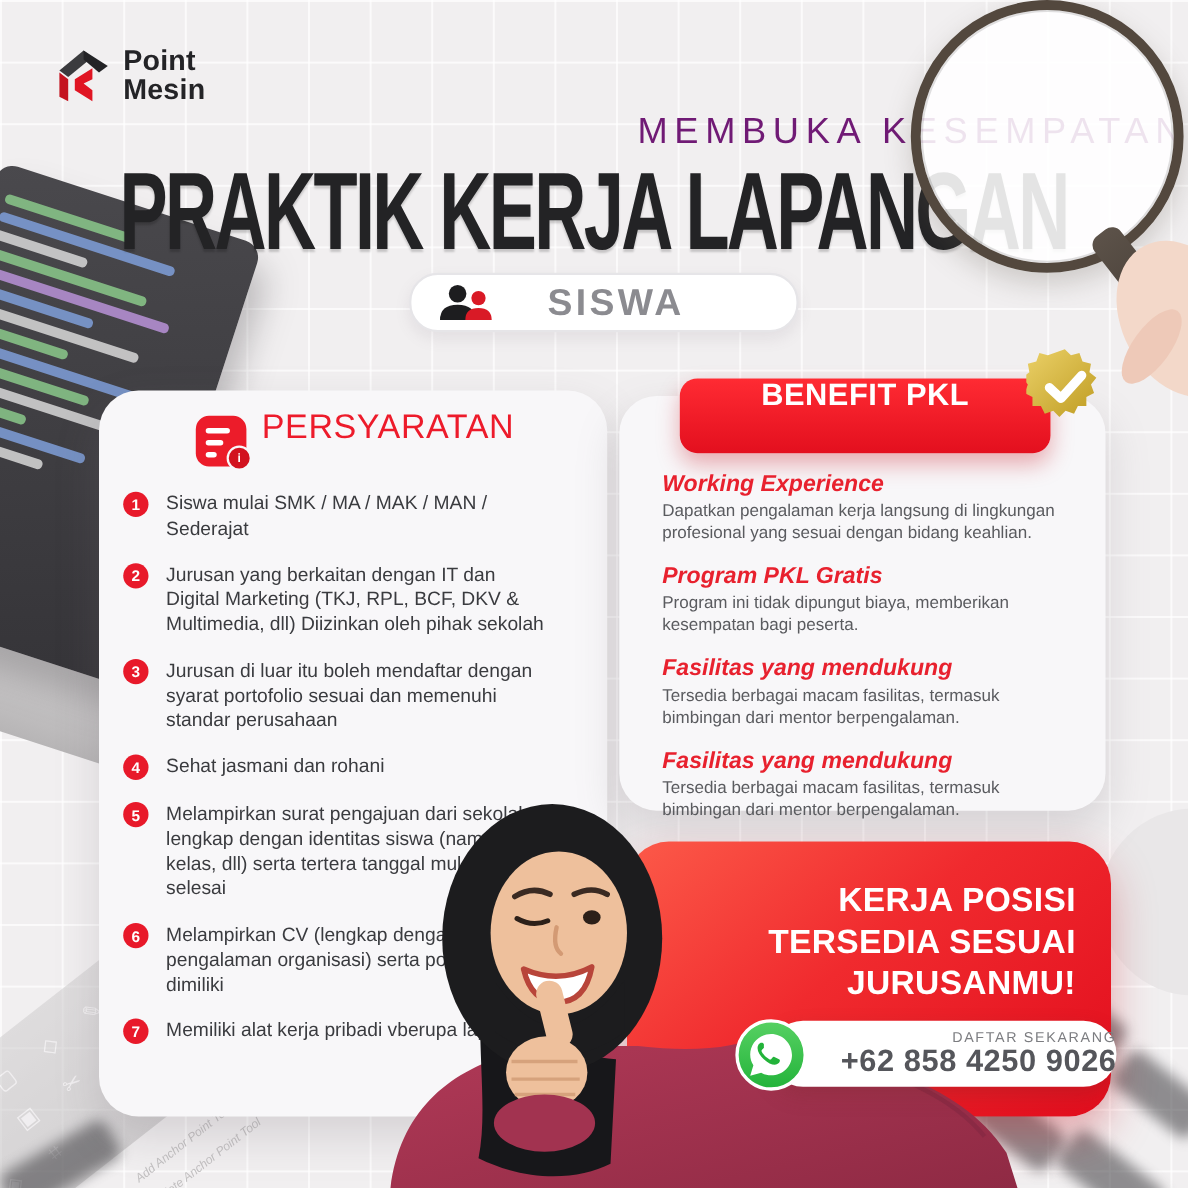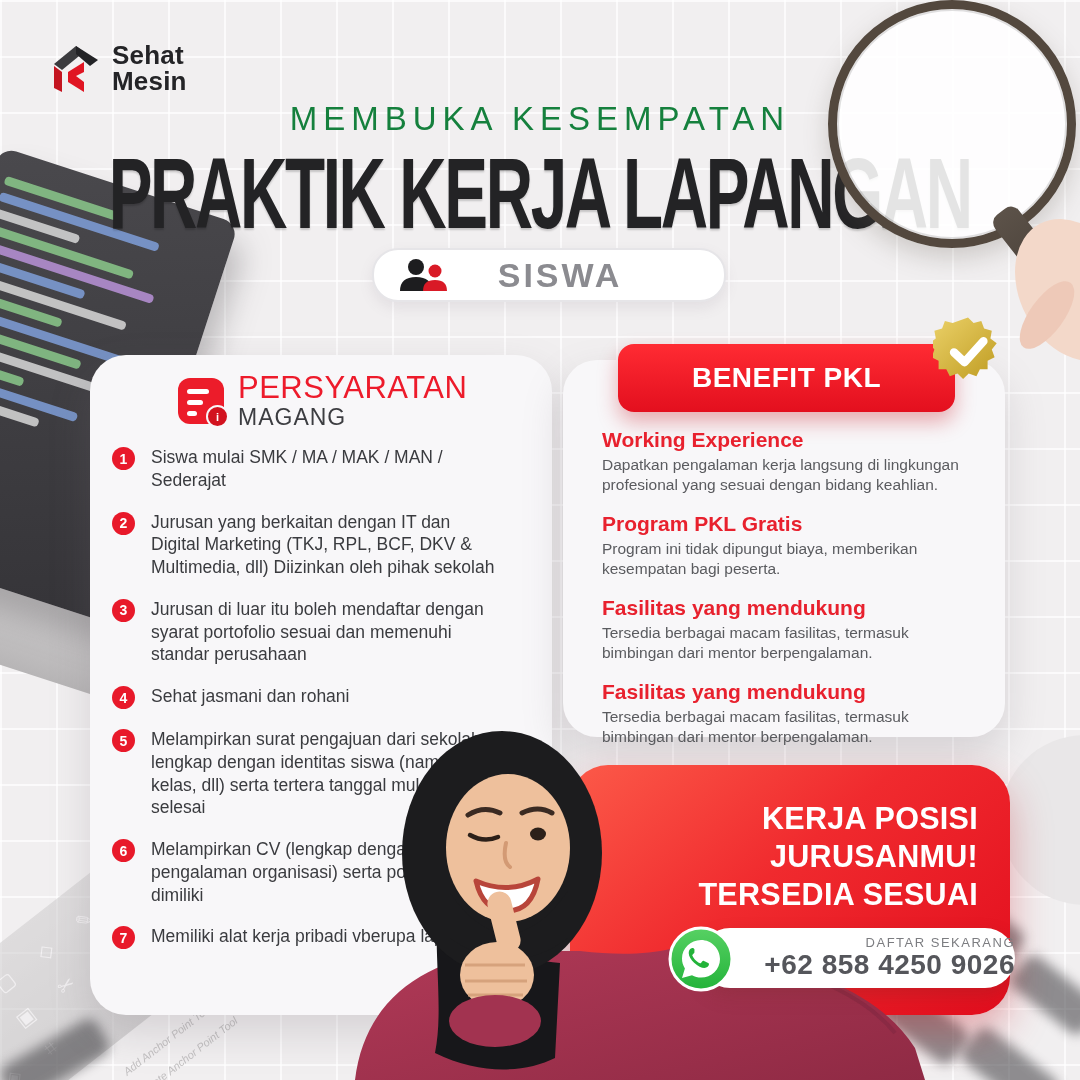--- a/index.html
+++ b/index.html
@@ -27,21 +27,21 @@
   .tools-labels{left:120px;top:1020px;transform:rotate(-38deg);color:#bdbbbc;font-size:11px;
     font-style:italic;z-index:0;opacity:.9;line-height:26px;white-space:nowrap;}
   .blur-key{background:#3e3d41;border-radius:10px;filter:blur(6px);opacity:.55;z-index:0;}
   .faint-circle{width:170px;height:170px;border-radius:50%;background:#e9e7e8;z-index:0;}
 
   
   .logo{left:50px;top:42px;display:flex;align-items:center;gap:10px;z-index:30;}
   .logo-text{font-weight:bold;color:#242427;font-size:26px;line-height:26px;letter-spacing:.2px;}
 
   
-  .kicker{left:0;top:100px;width:1080px;text-align:center;color:#15803d;font-size:33px;
+  .kicker{left:0;top:100px;width:1080px;text-align:right;color:#701a75;font-size:33px;
     letter-spacing:6px;z-index:5;}
   .big-title-wrap{left:0;top:136px;width:1080px;text-align:center;z-index:5;}
   .big-title{display:inline-block;white-space:nowrap;font-weight:bold;font-size:82px;
     letter-spacing:-3px;color:#232325;transform:scale(.8,1.22);transform-origin:center top;
     text-shadow:0 2px 2px rgba(0,0,0,.18);}
 
   
   .lens{left:828px;top:0px;width:248px;height:248px;border-radius:50%;
     background:rgba(255,255,255,.88);border:9px solid #53483e;box-sizing:border-box;z-index:6;
     box-shadow:0 10px 24px rgba(100,90,80,.25), inset 0 0 0 2px rgba(0,0,0,.12);}
@@ -68,27 +68,27 @@
   .req-list{left:112px;top:446px;width:400px;z-index:12;}
   .req-item{display:flex;gap:16px;margin-bottom:19px;}
   .num-badge{flex:0 0 auto;width:23px;height:23px;border-radius:50%;background:#e8192a;color:#fff;
     font-weight:bold;font-size:14px;display:flex;align-items:center;justify-content:center;margin-top:1px;}
   .req-text{color:#3a3b3f;font-size:17.5px;line-height:1.3;max-width:352px;}
 
   
   .ben-card{left:563px;top:360px;width:442px;height:377px;z-index:10;border-radius:34px;}
   .ben-banner{left:618px;top:344px;width:337px;height:68px;z-index:12;border-radius:16px;
     background:linear-gradient(180deg,#ff2b33,#e30f1e);color:#fff;text-align:center;
-    box-shadow:0 10px 20px rgba(200,30,40,.35);display:flex;flex-direction:column;justify-content:center;}
+    box-shadow:0 10px 20px rgba(200,30,40,.35);display:flex;flex-direction:row;justify-content:center;}
   .ben-banner .t1{font-weight:bold;font-size:28px;line-height:30px;letter-spacing:.5px;}
   .ben-banner .t2{font-size:15.5px;line-height:17px;letter-spacing:.5px;}
   .gold-badge{left:933px;top:316px;width:70px;height:70px;z-index:13;}
   .ben-list{left:602px;top:428px;width:370px;z-index:12;}
   .ben-item{margin-bottom:16px;}
-  .ben-title{color:#e8212e;font-weight:bold;font-size:21px;margin-bottom:3px;}
+  .ben-title{color:#e8212e;font-weight:bold;font-size:21px;margin-bottom:3px;font-style:italic;}
   .ben-desc{color:#5a5b5f;font-size:15.5px;line-height:1.32;}
 
   
   .cta-card{left:570px;top:765px;width:440px;height:250px;border-radius:38px;z-index:11;
     background:linear-gradient(140deg,#fc5a49 0%,#f02a2e 45%,#e20d1d 100%);
     box-shadow:0 18px 40px rgba(200,30,40,.35);}
   .cta-headline{left:600px;top:800px;width:378px;text-align:right;color:#fff;font-weight:bold;
     font-size:30.5px;line-height:1.24;z-index:12;letter-spacing:.3px;}
   .phone-pill{left:700px;top:928px;width:315px;height:60px;background:#fff;border-radius:30px;z-index:20;
     display:flex;flex-direction:column;align-items:flex-end;justify-content:center;
@@ -135,21 +135,21 @@
 <div class="abs blur-key" style="left:0px;top:1040px;width:110px;height:40px;transform:rotate(-30deg);"></div>
 
 <div class="abs logo">
   <svg width="52" height="52" viewBox="0 0 52 52">
     <polygon points="4,22 26,4 34,10 12,28" fill="#3b3b3e"></polygon>
     <polygon points="26,4 48,18 40,24 26,12" fill="#232326"></polygon>
     <polygon points="4,24 12,30 12,50 4,46" fill="#c41420"></polygon>
     <polygon points="18,30 34,20 34,30 26,34 34,40 34,50 18,40" fill="#e01523"></polygon>
   </svg>
   <div class="logo-text">
-    <div>Sehat</div>
+    <div>Point</div>
     <div>Mesin</div>
   </div>
 </div>
 
 <div class="abs kicker">MEMBUKA KESEMPATAN</div>
 <div class="abs big-title-wrap">
   <span class="big-title">PRAKTIK KERJA LAPANGAN</span>
 </div>
 
 <div class="abs lens"></div>
@@ -171,21 +171,20 @@
 <div class="abs card req-card"></div>
 <div class="abs req-header">
   <div class="req-icon">
     <div class="line" style="top:11px;width:22px;"></div>
     <div class="line" style="top:22px;width:16px;"></div>
     <div class="line" style="top:33px;width:10px;"></div>
     <div class="info">i</div>
   </div>
   <div>
     <div class="req-title">PERSYARATAN</div>
-    <div class="req-sub">MAGANG</div>
   </div>
 </div>
 <div class="abs req-list">
   <div class="req-item">
     <div class="num-badge">1</div>
     <div class="req-text">Siswa mulai SMK / MA / MAK / MAN / Sederajat</div>
   </div>
   <div class="req-item">
     <div class="num-badge">2</div>
     <div class="req-text">Jurusan yang berkaitan dengan IT dan Digital Marketing (TKJ, RPL, BCF, DKV &amp; Multimedia, dll)  Diizinkan oleh pihak sekolah</div>
@@ -241,22 +240,22 @@
   </div>
   <div class="ben-item">
     <div class="ben-title">Fasilitas yang mendukung</div>
     <div class="ben-desc">Tersedia berbagai macam fasilitas, termasuk bimbingan dari mentor berpengalaman.</div>
   </div>
 </div>
 
 <div class="abs cta-card"></div>
 <div class="abs cta-headline">
   <div>KERJA POSISI</div>
+  <div>TERSEDIA SESUAI</div>
   <div>JURUSANMU!</div>
-  <div>TERSEDIA SESUAI</div>
 </div>
 
 <svg class="abs woman" viewBox="0 0 590 357">
   <defs>
     <linearGradient id="shirt" x1="0" y1="0" x2="1" y2="1">
       <stop offset="0" stop-color="#b23a58"></stop>
         <stop offset="1" stop-color="#8f2a44"></stop>
     </linearGradient>
   </defs>
 

